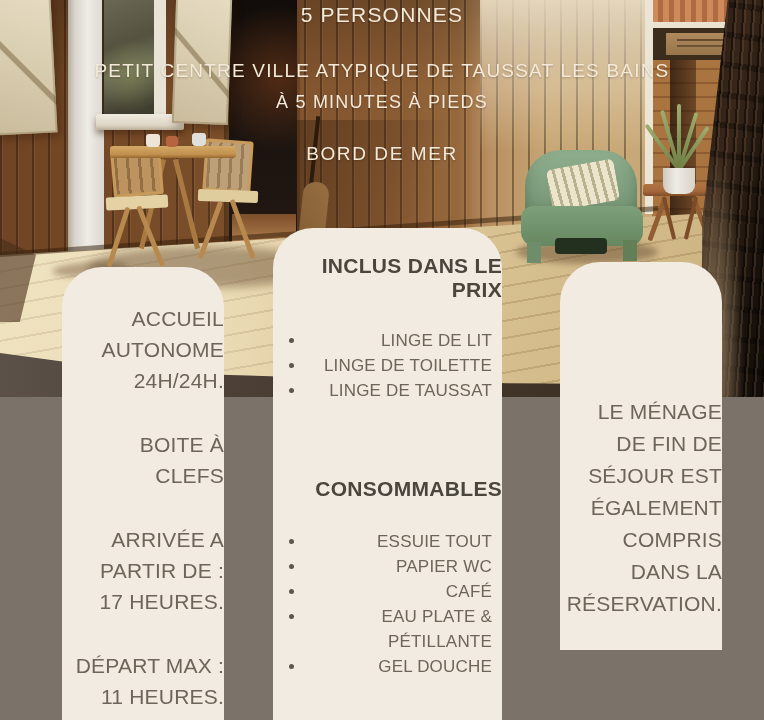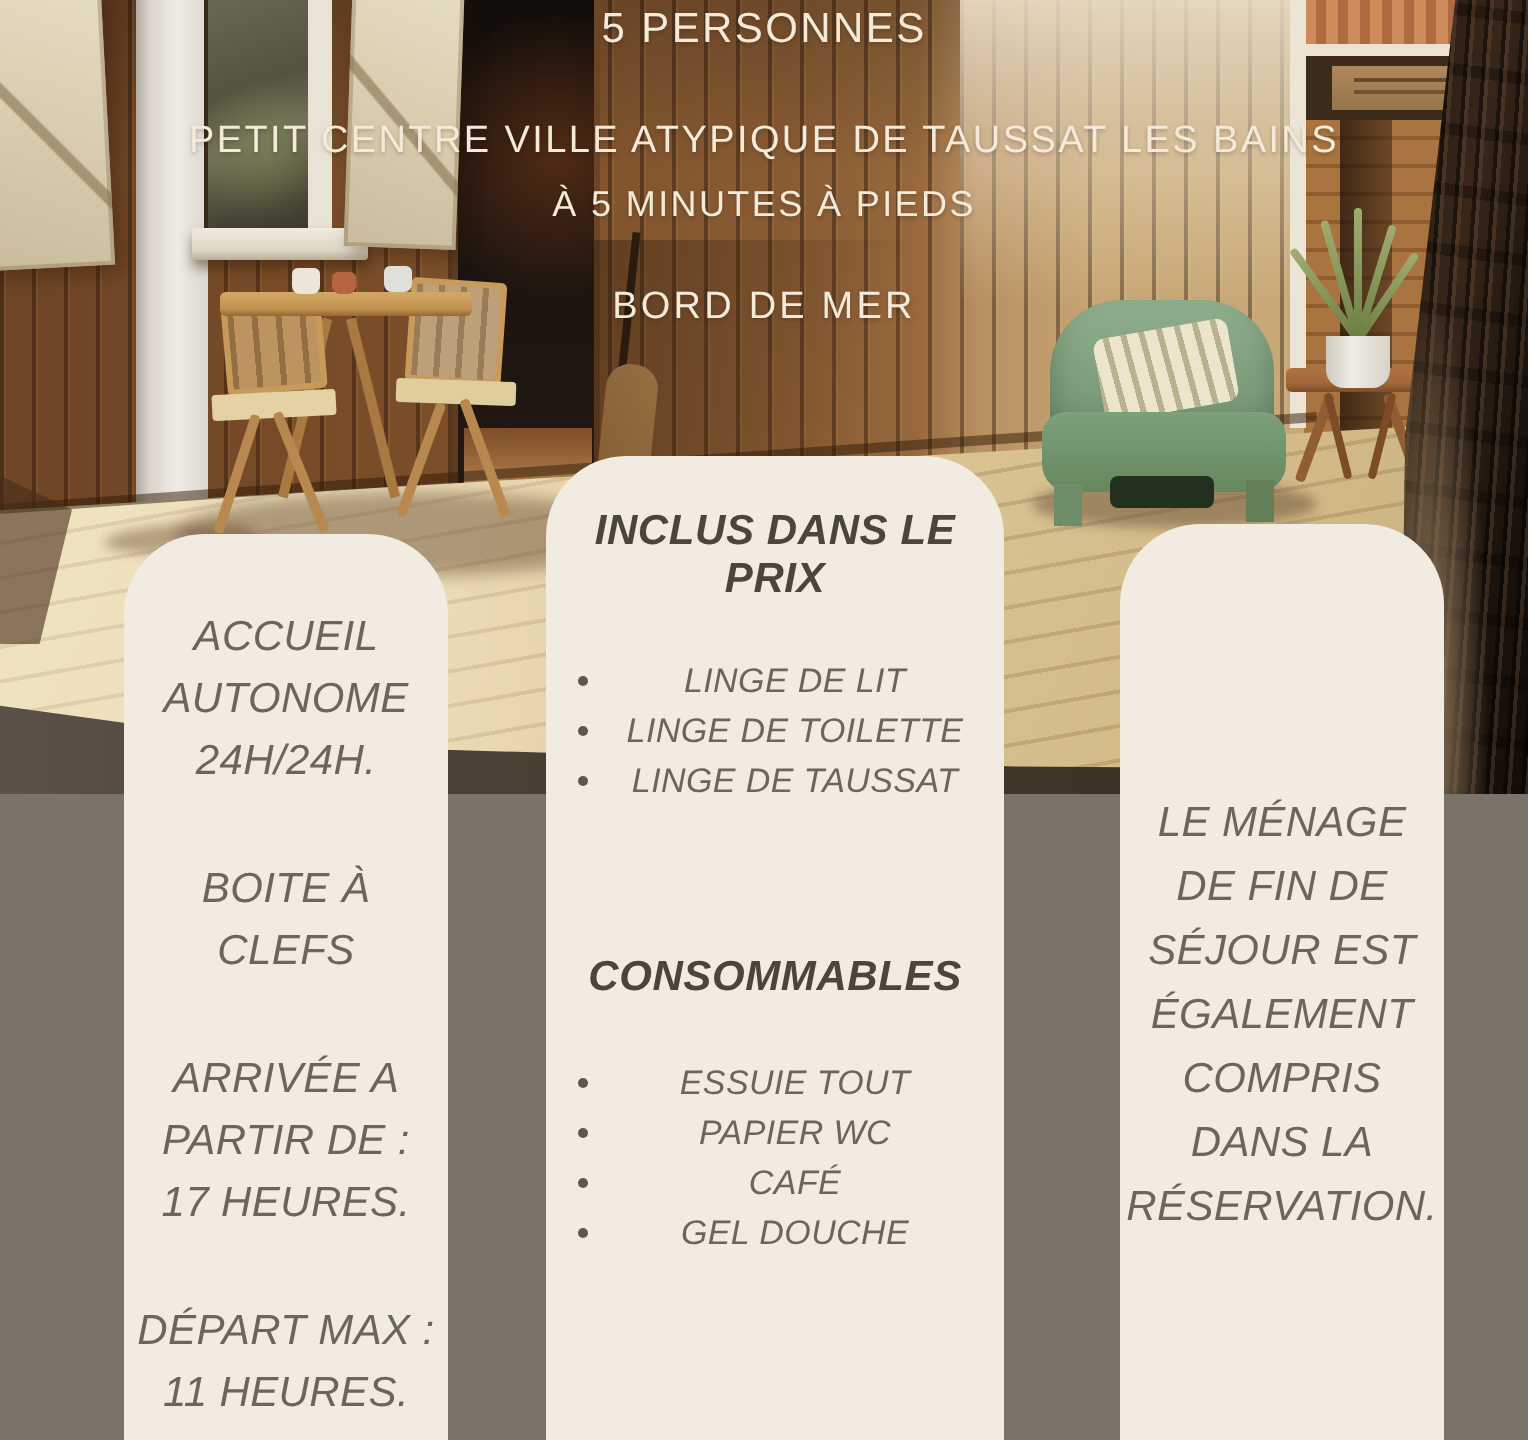--- a/index.html
+++ b/index.html
@@ -148,35 +148,35 @@
     color:var(--header-text,#f3ead9); font-weight:500; letter-spacing:1.2px;
     text-shadow:0 1px 2px rgba(40,20,5,0.25); }
   .hl1 { top:3px; font-size:21px; }
   .hl2 { top:60px; font-size:19px; }
   .hl3 { top:92px; font-size:18px; }
   .hl4 { top:143px; font-size:19px; letter-spacing:1.6px; }
   
   .bottom { position:absolute; left:0; top:397px; width:764px; height:323px;
     background:var(--bottom-background,#7b7269); }
   .card { position:absolute; z-index:20; background:var(--card-background,#f2ebe1);
-    border-radius:40px 40px 0 0; color:var(--card-text,#6d6559); text-align:center;font-style:italic; }
+    border-radius:40px 40px 0 0; color:var(--card-text,#6d6559); text-align:right; }
   .card-left { left:62px; top:267px; width:162px; height:463px; padding-top:36px;
     font-size:21px; line-height:31px; }
   .group { margin:0 0 33px 0; white-space:pre-line; letter-spacing:0.2px; }
   .card-middle { left:273px; top:228px; width:229px; height:492px; padding-top:26px; }
   .mc-heading { margin:0; font-size:21px; font-weight:800; letter-spacing:0.3px;
     color:var(--heading-text,#4b463d); }
   .mc-heading.second { margin-top:74px; }
   .mc-list { margin:26px 0 0 0; padding:0; list-style:none; font-size:17px; }
   .mc-list.second { margin-top:28px; }
   .mc-list li { position:relative; padding:0 10px 0 30px; line-height:25px;
     white-space:pre-line; letter-spacing:0.2px; }
   .mc-list li::before { content:""; position:absolute; left:16px; top:10px;
     width:5px; height:5px; border-radius:50%; background:#5d574e; }
-  .card-right { left:560px; top:262px; width:162px; height:458px; padding-top:134px;
+  .card-right { left:560px; top:262px; width:162px; height:388px; padding-top:134px;
     font-size:21px; line-height:32px; }
   .right-text { white-space:pre-line; letter-spacing:0.2px; }
 </style>
 </head>
 <body>
 
 <div class="poster">
 
   <div class="photo">
     <div class="abs wall-base"></div>
@@ -272,20 +272,22 @@
     <ul class="mc-list">
       <li>LINGE DE LIT</li>
       <li>LINGE DE TOILETTE</li>
       <li>LINGE DE TAUSSAT</li>
     </ul>
     <h2 class="mc-heading second">CONSOMMABLES</h2>
     <ul class="mc-list second">
       <li>ESSUIE TOUT</li>
       <li>PAPIER WC</li>
       <li>CAFÉ</li>
+      <li>EAU PLATE &amp;
+PÉTILLANTE</li>
       <li>GEL DOUCHE</li>
 
     </ul>
   </div>
 
   <div class="card card-right">
     <div class="right-text">LE MÉNAGE
 DE FIN DE
 SÉJOUR EST
 ÉGALEMENT

